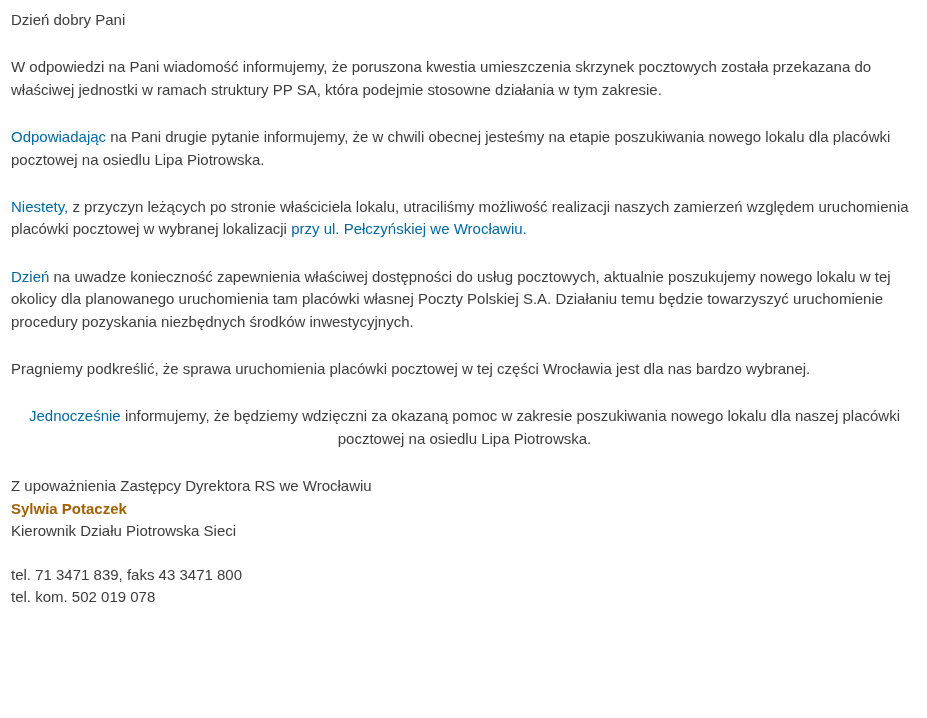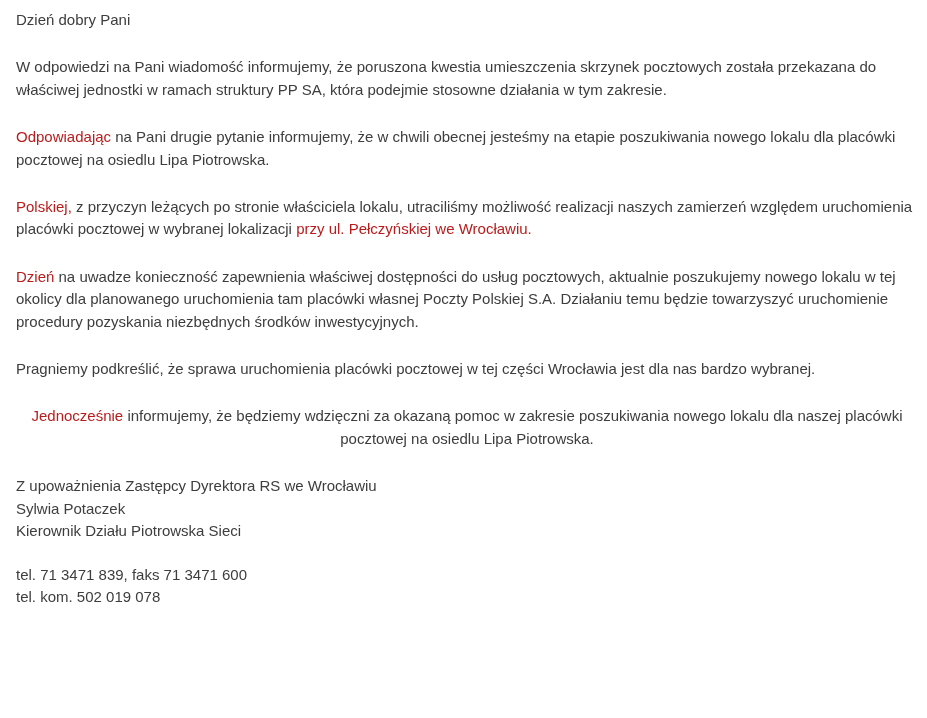--- a/index.html
+++ b/index.html
@@ -10,69 +10,69 @@
   body {
     width: 927px;
     height: 718px;
     overflow: hidden;
     font-family: "Liberation Sans", "DejaVu Sans", sans-serif;
     font-size: 15px;
     color: #3d3d3d;
     -webkit-font-smoothing: antialiased;
   }
   .email-body {
-    padding: 9px 9px 0 16px;
+    padding: 9px 9px 0 11px;
     max-width: 912px;
   }
   .para {
     margin: 0 0 25px 0;
     line-height: 22.4px;
   }
   .para-last {
     margin-bottom: 25px;
     text-align: center;
   }
   .lead, .alt-phrase {
-    color: #b91c1c;
+    color: #0369a1;
   }
   .line {
     line-height: 22.4px;
   }
   .sig-name {
-    font-weight: 400;
-    color: #404040;
+    font-weight: 700;
+    color: #a16207;
   }
   .block {
     margin: 8px 0 21px 0;
   }
 </style>
 </head>
 <body>
 
 <div class="email-body">
 
   <p class="para">Dzień dobry Pani</p>
 
   <p class="para"><span>W odpowiedzi na Pani wiadomość informujemy, że poruszona kwestia umieszczenia skrzynek pocztowych została przekazana do właściwej jednostki w ramach struktury PP SA, która podejmie stosowne działania w tym zakresie.</span></p>
 
   <p class="para"><span class="lead">Odpowiadając</span><span> na Pani drugie pytanie informujemy, że w chwili obecnej jesteśmy na etapie poszukiwania nowego lokalu dla placówki pocztowej na osiedlu Lipa Piotrowska.</span></p>
 
-  <p class="para"><span class="lead">Polskiej,</span><span> z przyczyn leżących po stronie właściciela lokalu, utraciliśmy możliwość realizacji naszych zamierzeń względem uruchomienia placówki pocztowej w wybranej lokalizacji </span><span class="alt-phrase">przy ul. Pełczyńskiej we Wrocławiu.</span></p>
+  <p class="para"><span class="lead">Niestety,</span><span> z przyczyn leżących po stronie właściciela lokalu, utraciliśmy możliwość realizacji naszych zamierzeń względem uruchomienia placówki pocztowej w wybranej lokalizacji </span><span class="alt-phrase">przy ul. Pełczyńskiej we Wrocławiu.</span></p>
 
   <p class="para"><span class="lead">Dzień</span><span> na uwadze konieczność zapewnienia właściwej dostępności do usług pocztowych, aktualnie poszukujemy nowego lokalu w tej okolicy dla planowanego uruchomienia tam placówki własnej Poczty Polskiej S.A. Działaniu temu będzie towarzyszyć uruchomienie procedury pozyskania niezbędnych środków inwestycyjnych.</span></p>
 
   <p class="para"><span>Pragniemy podkreślić, że sprawa uruchomienia placówki pocztowej w tej części Wrocławia jest dla nas bardzo wybranej.</span></p>
 
   <p class="para para-last"><span class="lead">Jednocześnie</span><span> informujemy, że będziemy wdzięczni za okazaną pomoc w zakresie poszukiwania nowego lokalu dla naszej placówki pocztowej na osiedlu Lipa Piotrowska.</span></p>
 
   <div class="block">
     <div class="line">Z upoważnienia Zastępcy Dyrektora RS we Wrocławiu</div>
     <div class="line sig-name">Sylwia Potaczek</div>
     <div class="line">Kierownik Działu Piotrowska Sieci</div>
   </div>
 
   <div class="block">
-    <div class="line">tel. 71 3471 839, faks 71 3471 600</div>
+    <div class="line">tel. 71 3471 839, faks 43 3471 800</div>
     <div class="line">tel. kom. 502 019 078</div>
   </div>
 
 
 </div>
 
 </body></html>

